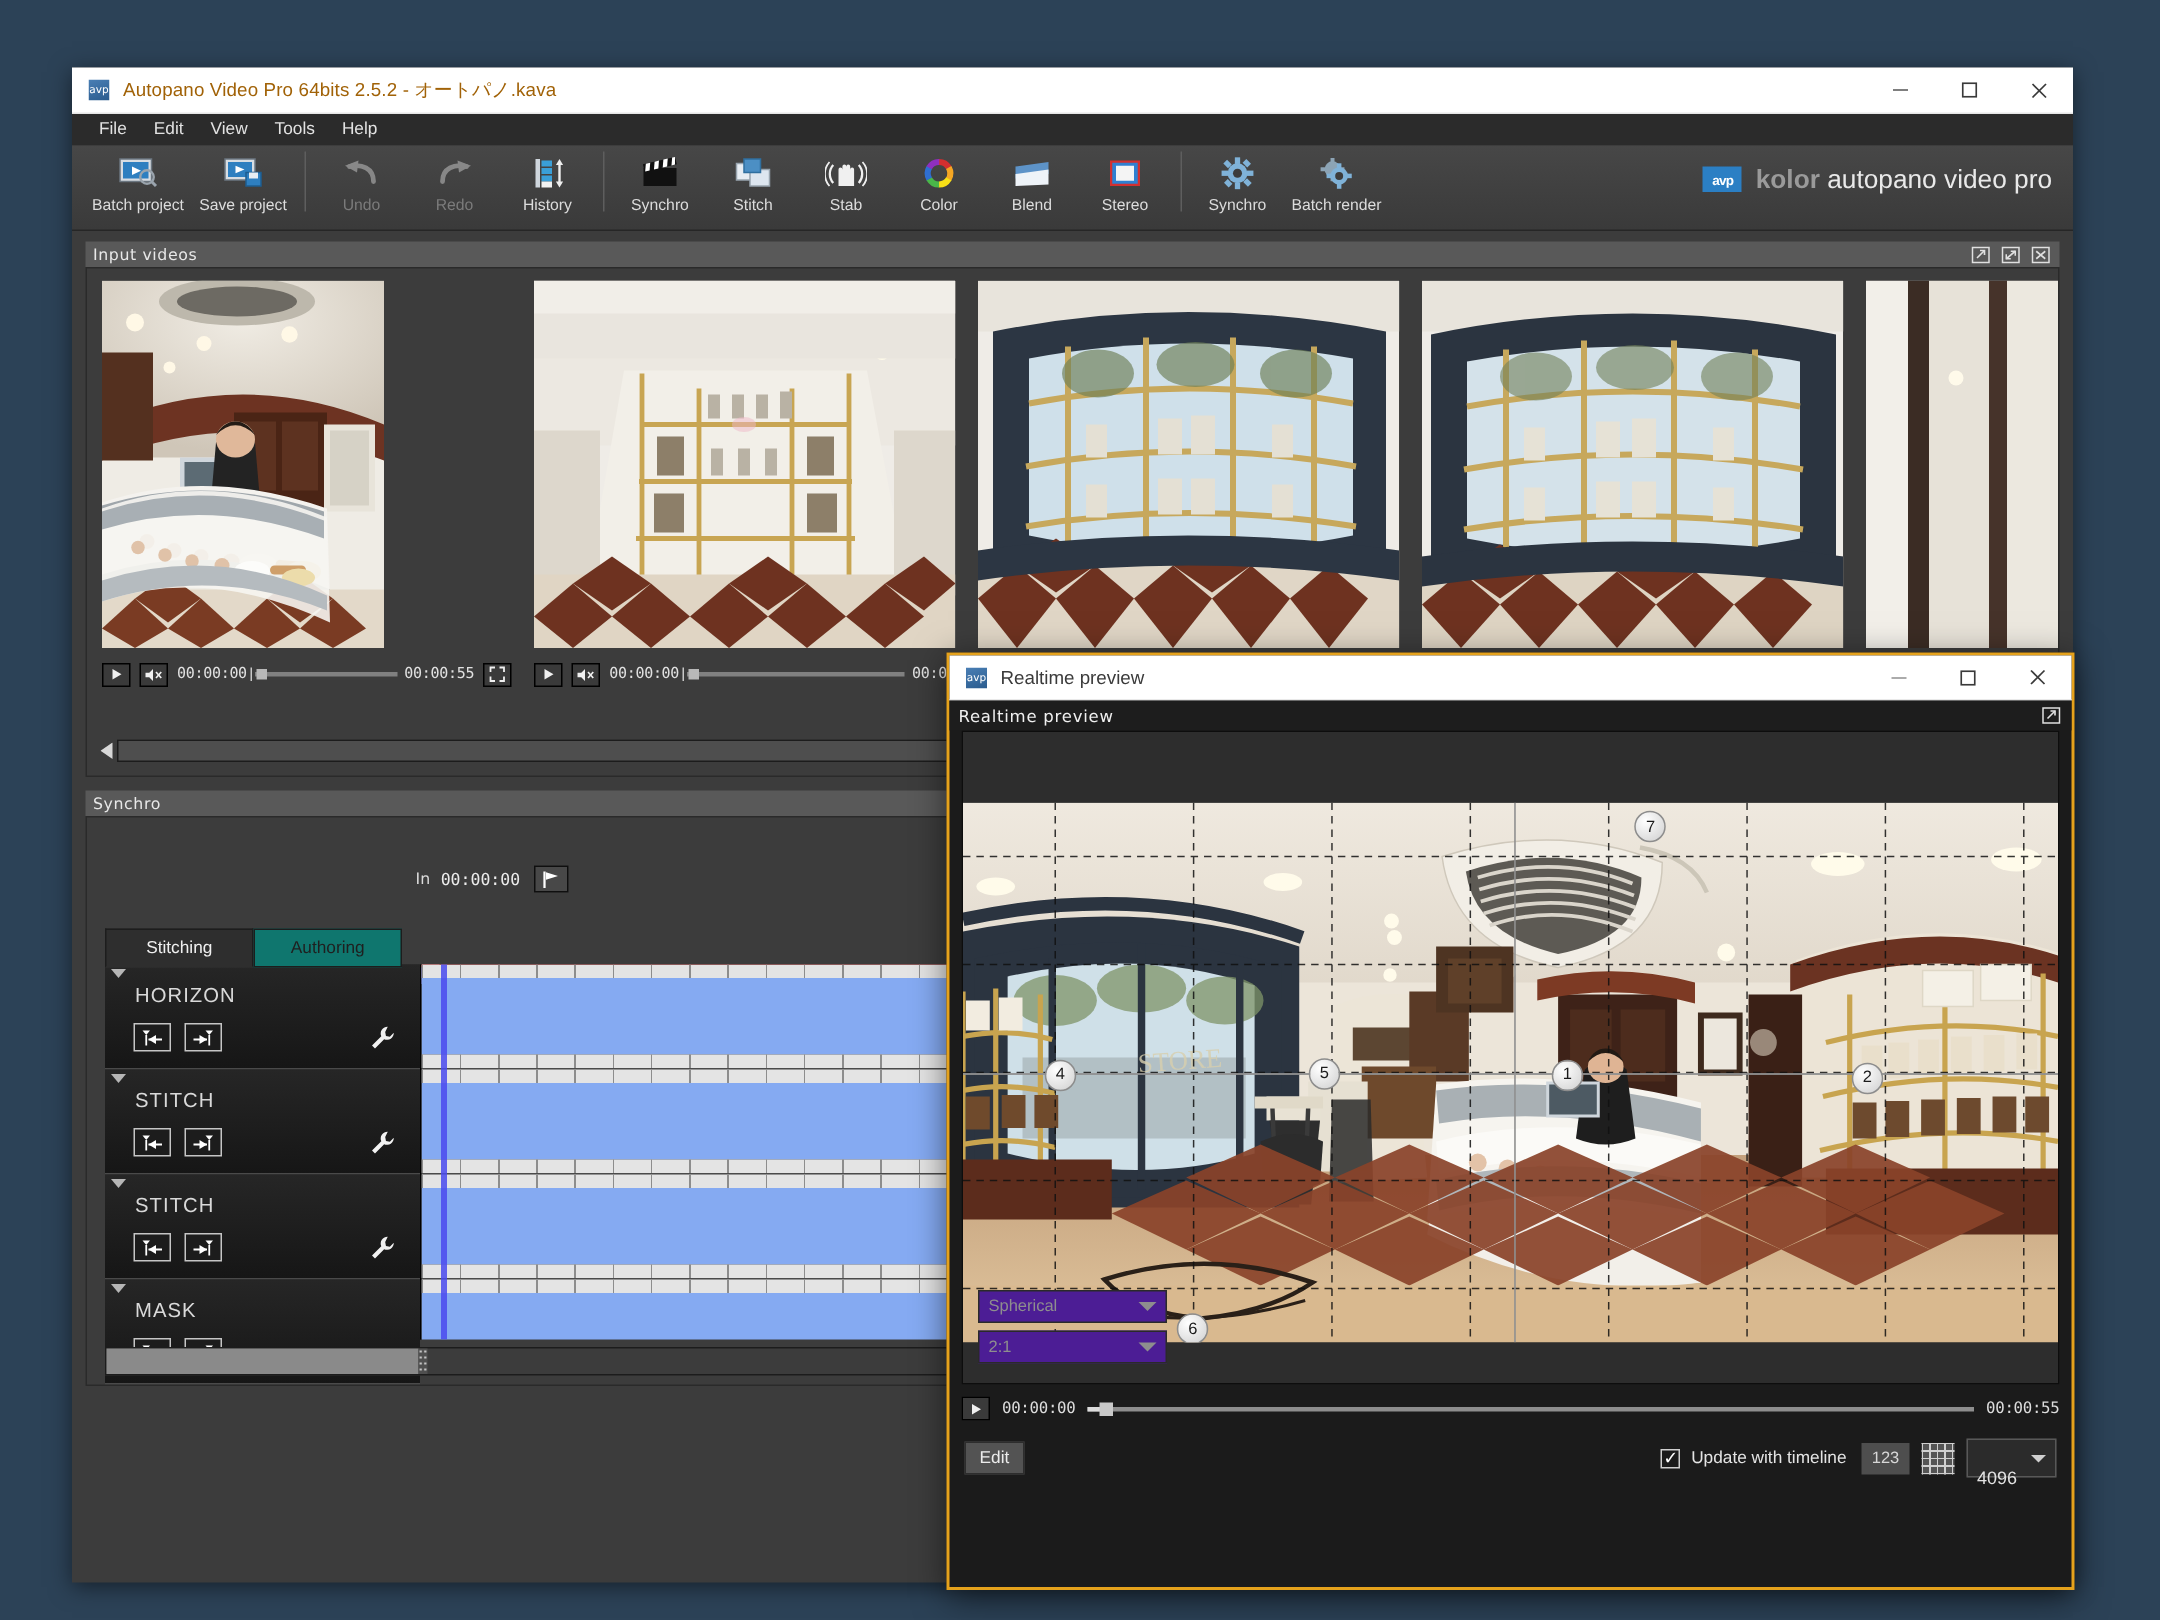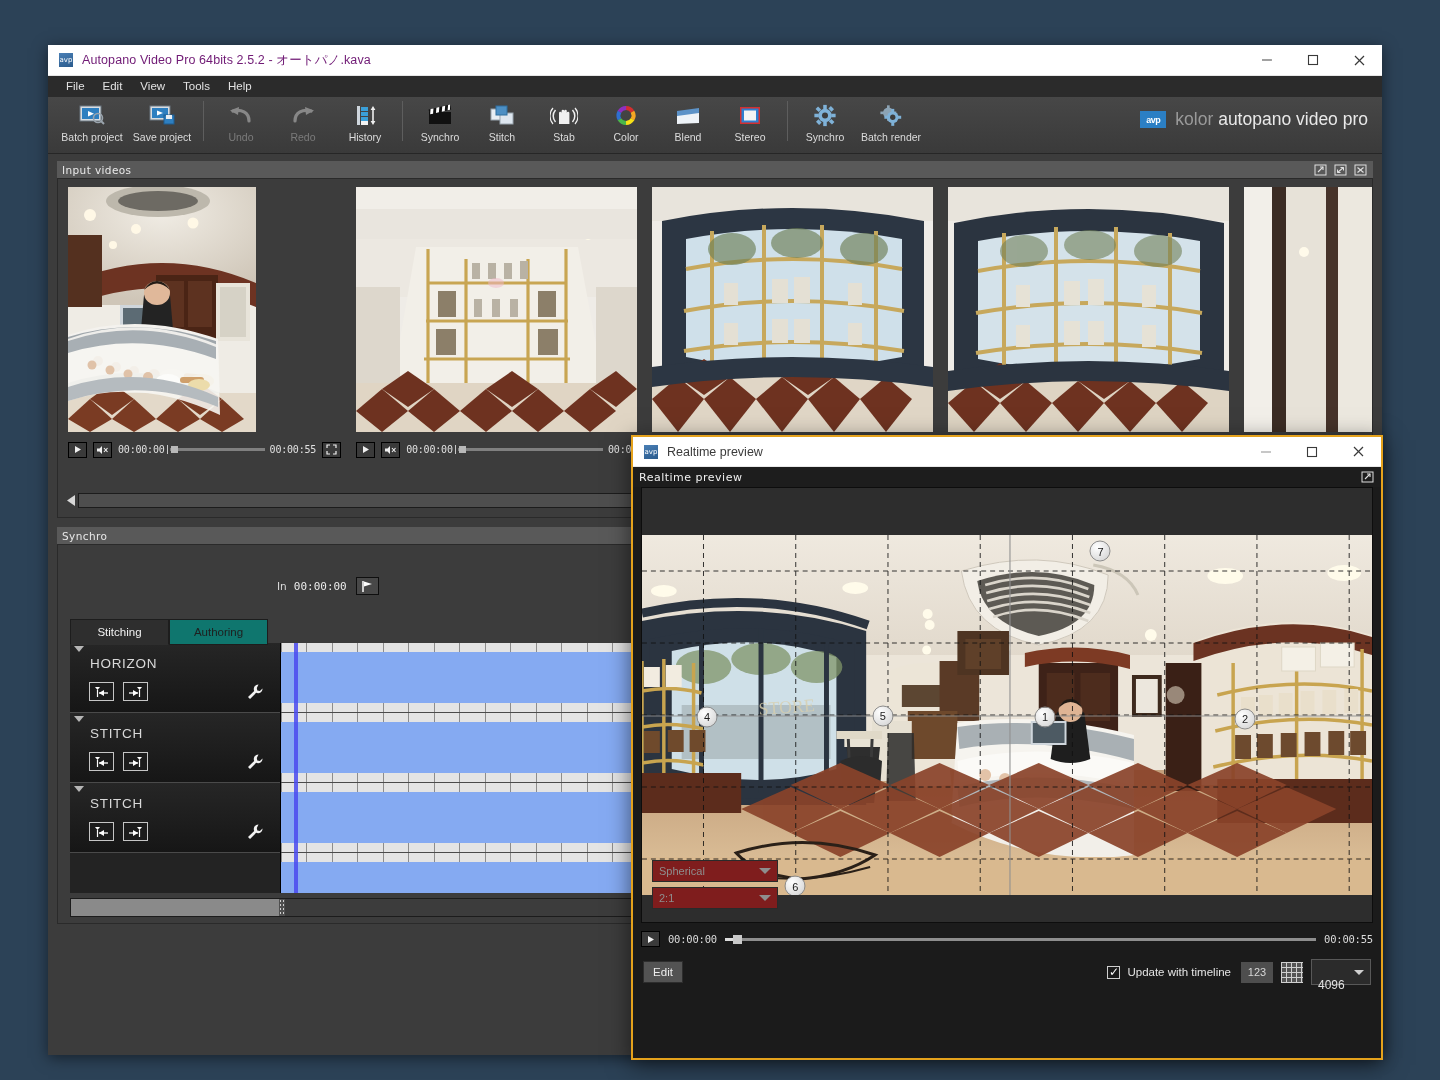--- a/index.html
+++ b/index.html
@@ -26,21 +26,21 @@
   }
   .tb-icon {
     width: 16px; height: 16px; margin: 0 8px 0 10px;
     background: linear-gradient(160deg,#4a7fb5 0%,#2a5b8d 100%);
     border: 1px solid #fff;
     position: relative; flex: 0 0 auto;
     display:flex;align-items:center;justify-content:center;
     font-size:7px;color:#fff;font-family:"DejaVu Sans",sans-serif;
   }
   #titlebar .title {
-    font-size: 12.5px; color: #701a75; letter-spacing: .1px;
+    font-size: 12.5px; color: #a16207; letter-spacing: .1px;
     font-family: "Liberation Sans", sans-serif;
   }
   #titlebar .spacer { flex: 1; }
   .win-btn {
     width: 46px; height: 31px; display: flex;
     align-items: center; justify-content: center;
     color: #333; font-size: 13px;
     font-family: "DejaVu Sans", sans-serif;
   }
   .win-btn svg { display: block; }
@@ -86,21 +86,21 @@
     width: 26px; height: 17px; margin-right: 9px;
     background: #2b7fc4; position: relative; overflow: hidden;
     display: flex; align-items: center; justify-content: center;
   }
   #brand .badge span { color: #fff; font-size: 9px; font-weight: bold;
     font-family: "Liberation Sans", sans-serif; letter-spacing: -.5px; }
   #brand .bt {
     font-size: 17.5px; color: #e9e9e9;
     font-family: "Liberation Sans", sans-serif; font-weight: 300;
   }
-  #brand .bt .k { color: #9a9a9a; }
+  #brand .bt .k { color: #9a9a9a; font-weight: bold; }
 
   
   .panel-bar {
     height: 17px; background: #595959; display: flex;
     align-items: center; padding: 0 5px; position: relative;
   }
   .panel-bar .pt {
     font-size: 10.5px; color: #e8e8e8; letter-spacing: .4px;
     font-family: "DejaVu Sans", sans-serif;
   }
@@ -251,21 +251,21 @@
     border: 1px solid #0d0d0d; margin: 0 8px;
   }
   #pv-pano {
     position: absolute; left: 0; right: 0; top: 47px; height: 360px;
     overflow: hidden;
   }
   .pv-ctrl-row {
     position: absolute; left: 10px; bottom: 8px; width: 126px;
   }
   .pv-select {
-    height: 22px; background: #7f1d1d; border: 1px solid #2a2a2a;
+    height: 22px; background: #4c1d95; border: 1px solid #2a2a2a;
     display: flex; align-items: center; padding: 0 6px; margin-bottom: 5px;
     color: #8e8e8e; font-size: 11px; font-family: "Liberation Sans", sans-serif;
   }
   .pv-select .grow { flex: 1; }
   .pv-select .arr {
     width: 0; height: 0; border-left: 6px solid transparent;
     border-right: 6px solid transparent; border-top: 6px solid #8e8e8e;
   }
   #pv-playbar {
     height: 24px; display: flex; align-items: center; padding: 0 8px; margin-top: 4px;
@@ -990,20 +990,42 @@
                   </svg>
               </div>
             </div>
             <div class="wrench">
               <svg width="18" height="18" viewBox="0 0 18 18">
                   <path d="M12.5 1.5 a4.5 4.5 0 0 0 -4.3 6.4 L2 14 l2 2 l6.1 -6.2 a4.5 4.5 0 0 0 6.4 -4.3 l-2.6 2.6 l-2.6 -0.5 l-0.5 -2.6 Z" fill="#f2f2f2"></path>
                 </svg>
             </div>
           </div>
 
+          <div class="trk">
+            <div class="caret"></div>
+            <div class="tname">MASK</div>
+            <div class="kbtns">
+              <div class="kbtn">
+                <svg width="17" height="12" viewBox="0 0 17 12">
+                    <polygon points="2,1 7,1 4.5,4" fill="#fff"></polygon>
+                    <line x1="4.5" y1="4" x2="4.5" y2="11" stroke="#fff" stroke-width="1.2"></line>
+                    <line x1="6" y1="7" x2="15" y2="7" stroke="#fff" stroke-width="1.3"></line>
+                    <polygon points="6,7 11,4 11,10" fill="#fff"></polygon>
+                  </svg>
+              </div>
+              <div class="kbtn">
+                <svg width="17" height="12" viewBox="0 0 17 12">
+                    <polygon points="10,1 15,1 12.5,4" fill="#fff"></polygon>
+                    <line x1="12.5" y1="4" x2="12.5" y2="11" stroke="#fff" stroke-width="1.2"></line>
+                    <line x1="2" y1="7" x2="11" y2="7" stroke="#fff" stroke-width="1.3"></line>
+                    <polygon points="11,7 6,4 6,10" fill="#fff"></polygon>
+                  </svg>
+              </div>
+            </div>
+          </div>
         </div>
 
         <div id="tl-tracks">
 
           <div id="tl-redbar">
               <div class="lead"></div>
             </div>
           <div id="tl-bluebar">
               <div class="lead"></div>
             </div>

